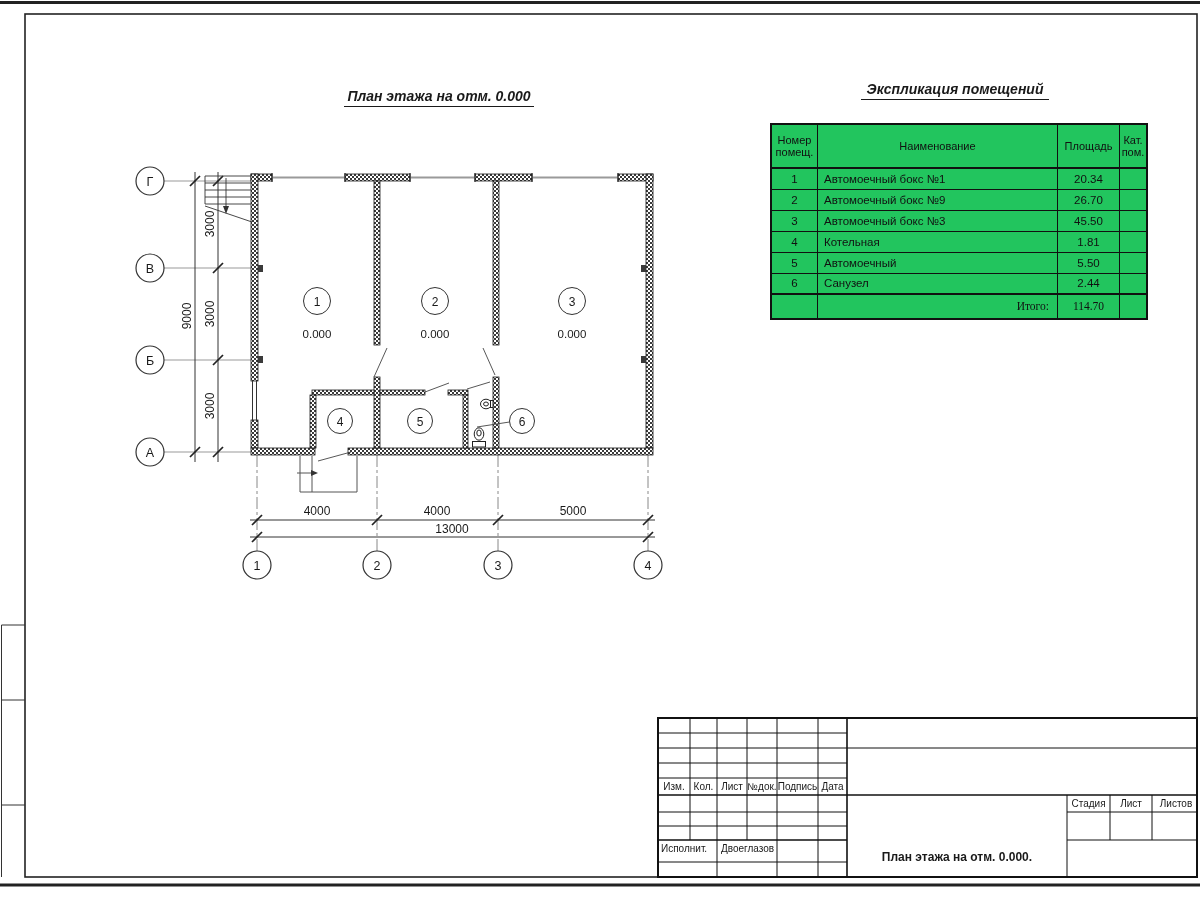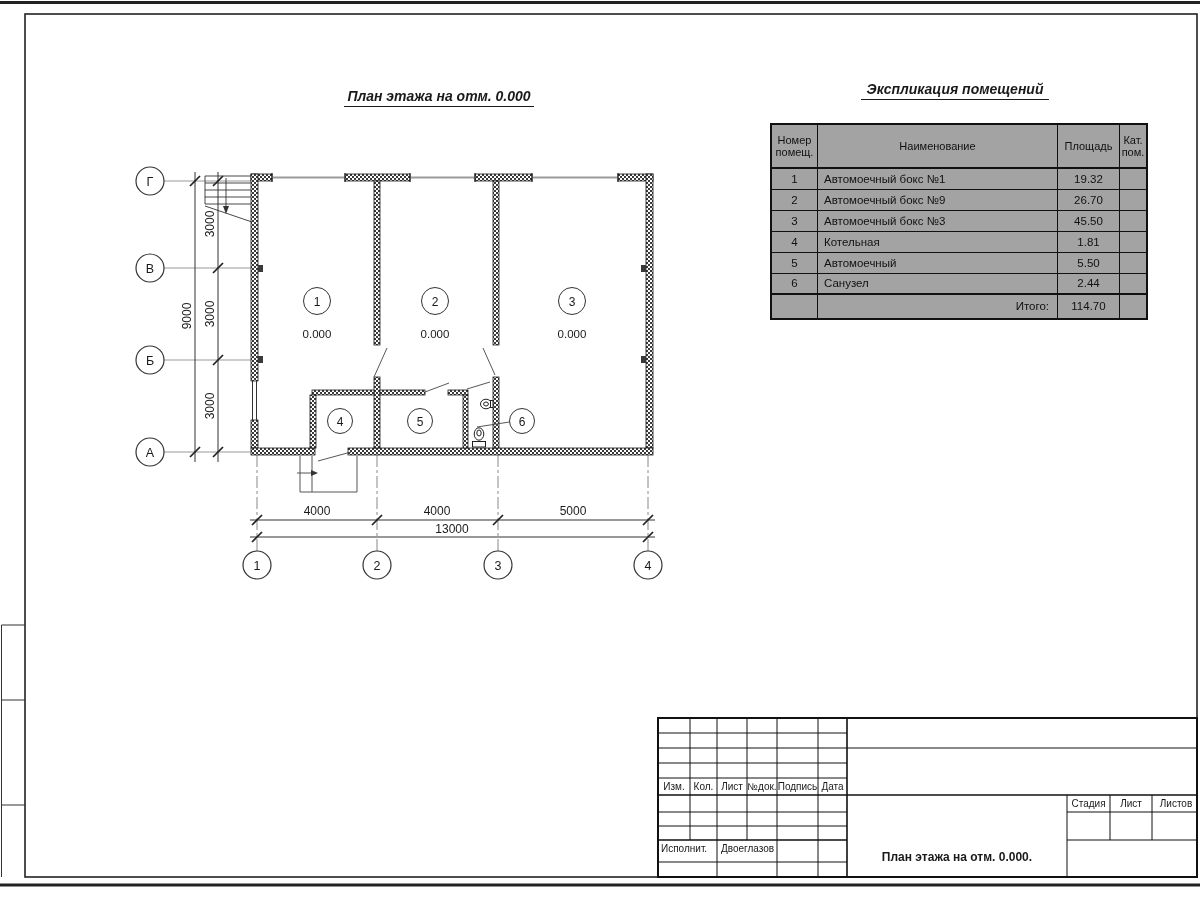--- a/index.html
+++ b/index.html
@@ -6,27 +6,27 @@
   .page{position:relative;width:1200px;height:900px;background:#ffffff;
         font-family:"Liberation Sans",sans-serif;overflow:hidden;}
   .page svg{position:absolute;left:0;top:0;}
   svg text{fill:#1a1a1a;}
   .cad-italic{font-style:italic;}
 
   
   .xtable{position:absolute;left:770px;top:123px;border:2px solid #111;
           display:grid;grid-template-columns:46px 240px 62px 26px;
           grid-template-rows:44px repeat(6,21px) 23px;
-          background:#a3a3a3;color:#111;}
+          background:#22c55e;color:#111;}
   .xtable .c{border-right:1px solid #111;border-bottom:1px solid #111;
              display:flex;align-items:center;justify-content:center;
              font-size:11.5px;line-height:1.1;box-sizing:border-box;
              overflow:hidden;}
   .xtable .c.lastcol{border-right:none;}
-  .xtable .c.lastrow{border-bottom:none;}
+  .xtable .c.lastrow{border-bottom:none;font-family:Liberation Serif, serif;}
   .xtable .c.head{font-size:11px;text-align:center;border-bottom:2px solid #111;}
   .xtable .c.name{justify-content:flex-start;padding-left:6px;text-align:center;}
   .xtable .c.thickbot{border-bottom:2px solid #111;}
   .xtable .c.total-label{justify-content:flex-end;padding-right:8px;}
 </style>
 </head>
 <body>
 
 <div class="page">
 
@@ -282,21 +282,21 @@
 </svg>
 
 <div class="xtable">
   <div class="c head">Номер помещ.</div>
   <div class="c head">Наименование</div>
   <div class="c head">Площадь</div>
   <div class="c head lastcol">Кат. пом.</div>
 
   <div class="c">1</div>
   <div class="c name">Автомоечный бокс №1</div>
-  <div class="c">19.32</div>
+  <div class="c">20.34</div>
   <div class="c lastcol"></div>
 
   <div class="c">2</div>
   <div class="c name">Автомоечный бокс №9</div>
   <div class="c">26.70</div>
   <div class="c lastcol"></div>
 
   <div class="c">3</div>
   <div class="c name">Автомоечный бокс №3</div>
   <div class="c">45.50</div>

